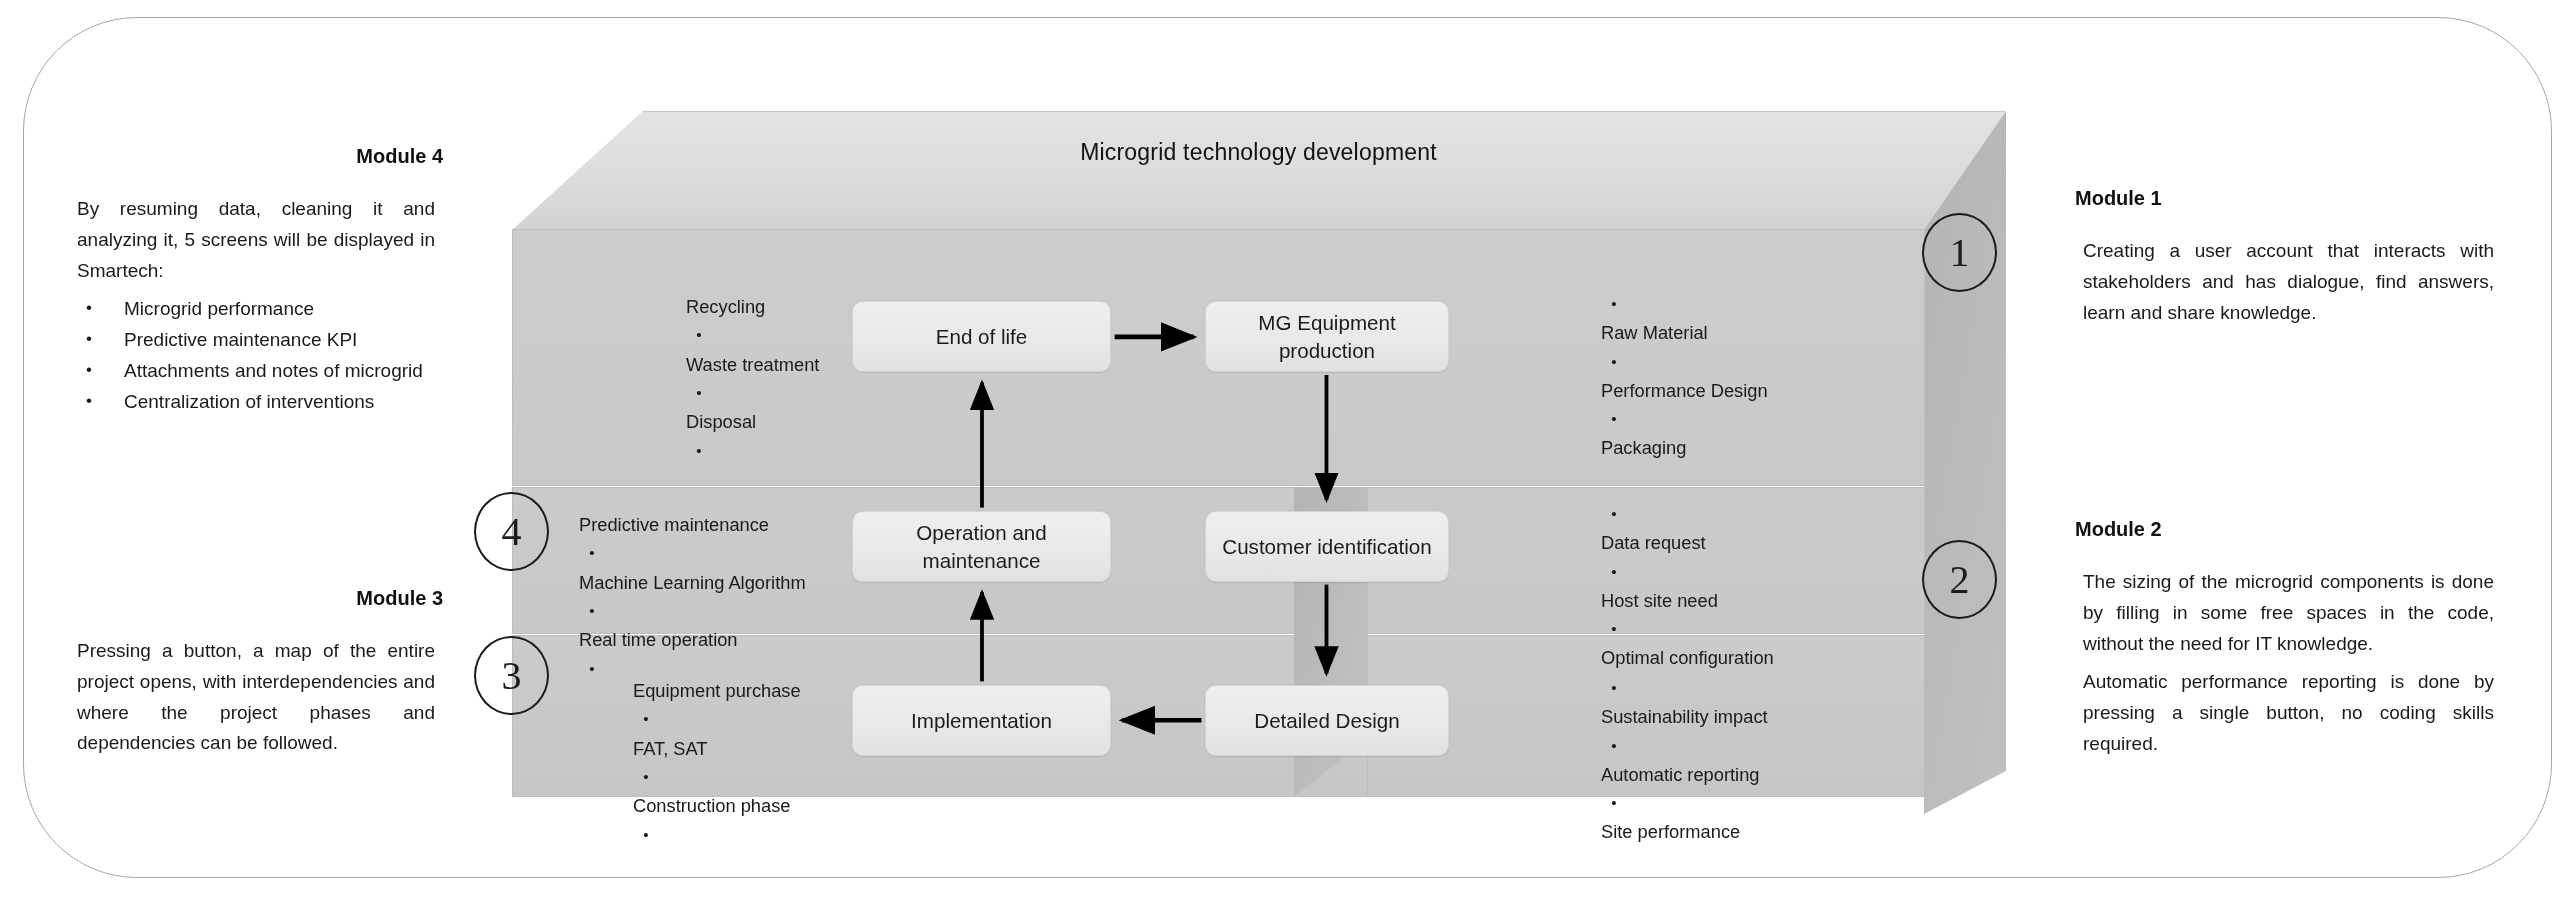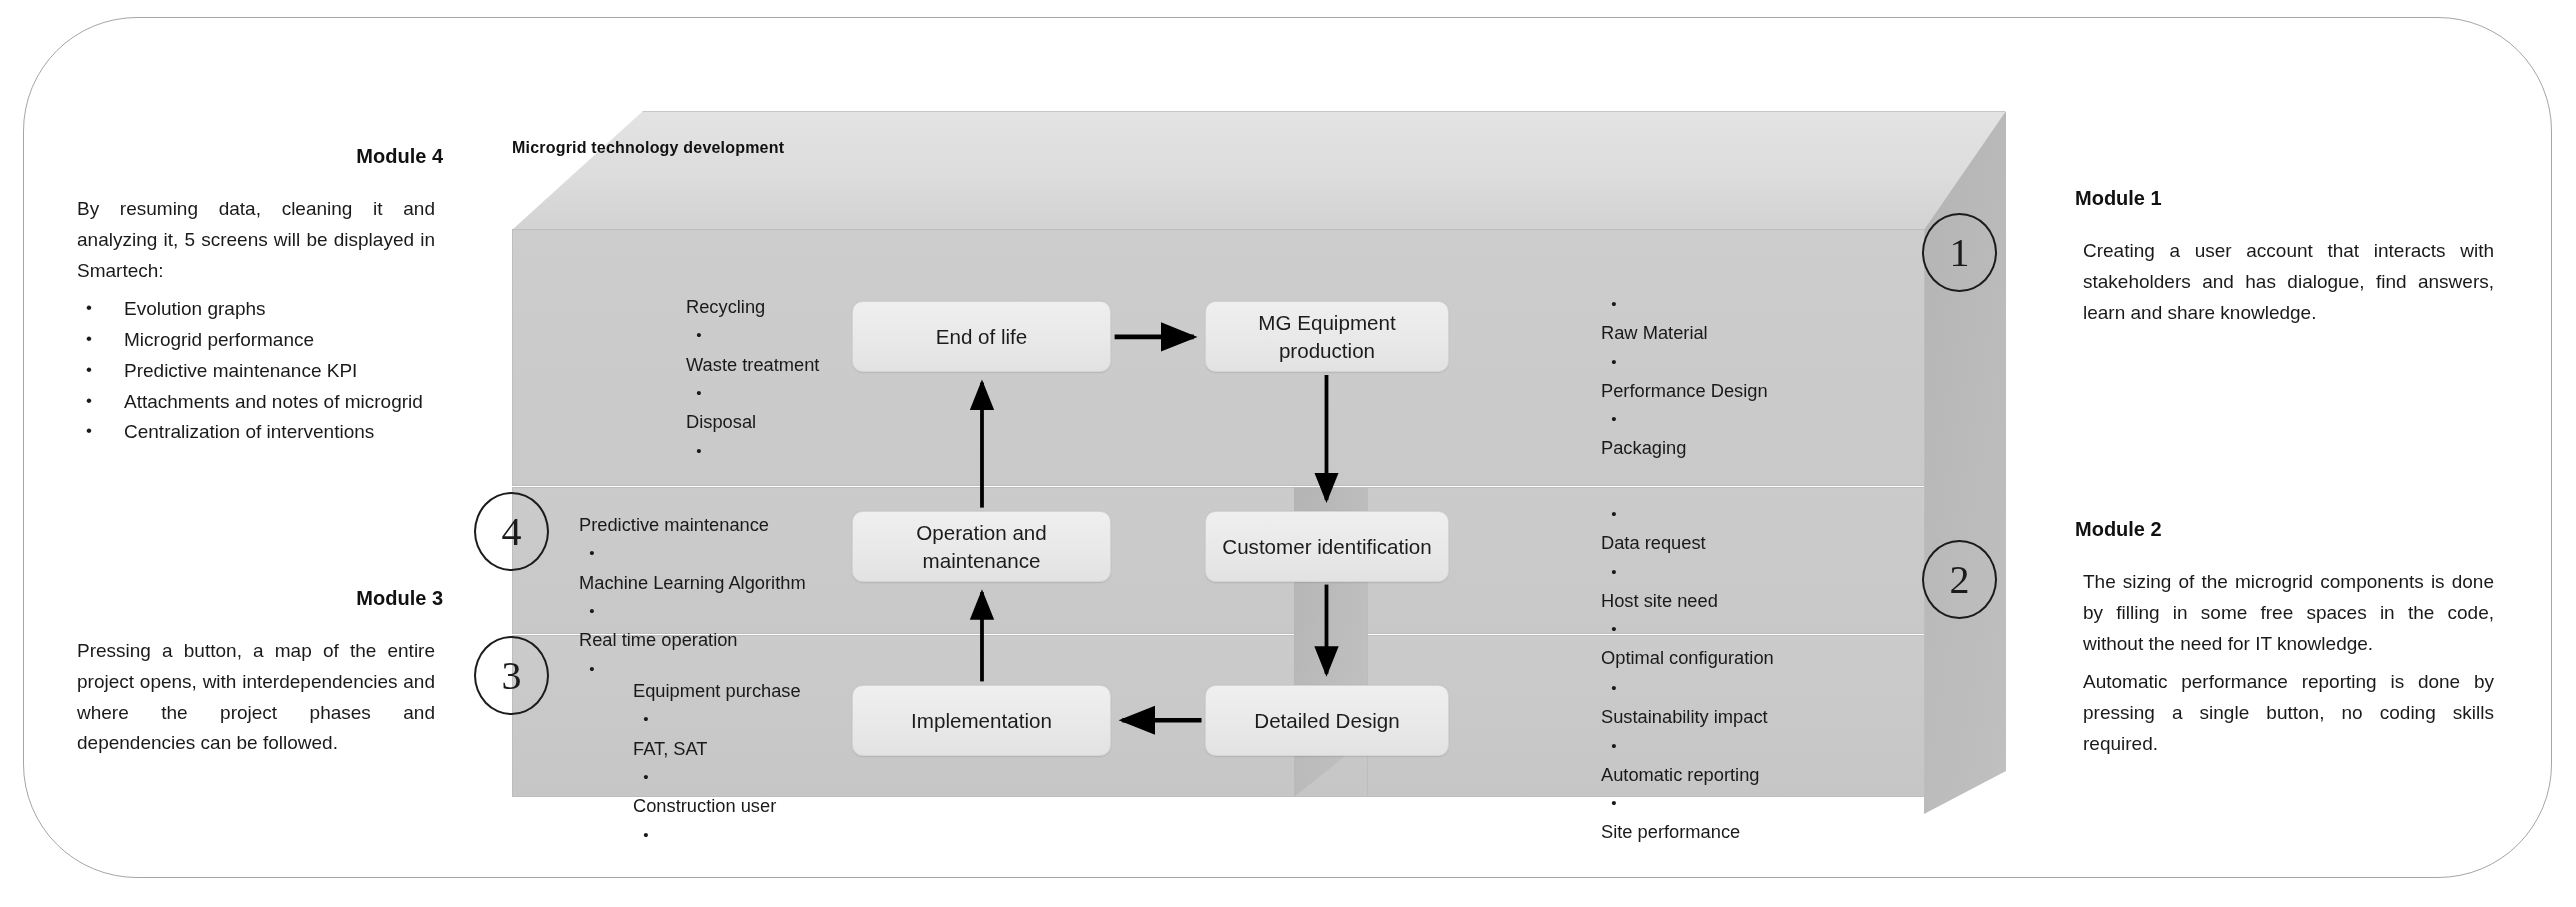--- a/index.html
+++ b/index.html
@@ -81,22 +81,23 @@
     left: 512px; top: 111px;
     width: 1493px; height: 119px;
     background: linear-gradient(180deg, #e3e3e3 0%, #dcdcdc 55%, #d2d2d2 100%);
     clip-path: polygon(131px 0px, 1493px 0px, 1493px 119px, 0px 119px);
     border-top: 0.8px solid #c7c7c7;
   }
   #cube-top-title {
     position: absolute;
     left: 512px; top: 139px;
     width: 1493px;
-    font-size: 16px;
-    font-weight: bold;
+    text-align: center;
+    font-size: 23px;
+    font-weight: normal;
     color: #111;
     letter-spacing: 0.2px;
   }
 
   
   #cube-right-face {
     position: absolute;
     left: 1924px; top: 111px;
     width: 82px; height: 703px;
     background: linear-gradient(100deg, #b4b4b4 0%, #b9b9b9 40%, #c0c0c0 100%);
@@ -210,21 +211,20 @@
 </head>
 <body>
 
 <div id="outer-frame"></div>
 
 <div class="side-col" id="module4-col">
   <div class="mod-title">Module 4</div>
   <div class="mod-body">
     <p>By resuming data, cleaning it and analyzing it, 5 screens will be displayed in Smartech:</p>
     <ul class="mod-bullets">
-      <li>Evolution graphs</li>
       <li>Microgrid performance</li>
       <li>Predictive maintenance KPI</li>
       <li>Attachments and notes of microgrid</li>
       <li>Centralization of interventions</li>
     </ul>
   </div>
 </div>
 
 <div class="side-col" id="module3-col">
   <div class="mod-title">Module 3</div>
@@ -325,21 +325,21 @@
   <div class="blabel left" id="labels-equipment">
     <div class="row">
         <span class="txt">Equipment purchase</span>
         <span class="dot">•</span>
       </div>
     <div class="row">
         <span class="txt">FAT, SAT</span>
         <span class="dot">•</span>
       </div>
     <div class="row">
-        <span class="txt">Construction user</span>
+        <span class="txt">Construction phase</span>
         <span class="dot">•</span>
       </div>
   </div>
 
   <div class="blabel right" id="labels-sustain">
     <div class="row">
         <span class="dot">•</span>
         <span class="txt">Sustainability impact</span>
       </div>
     <div class="row">

